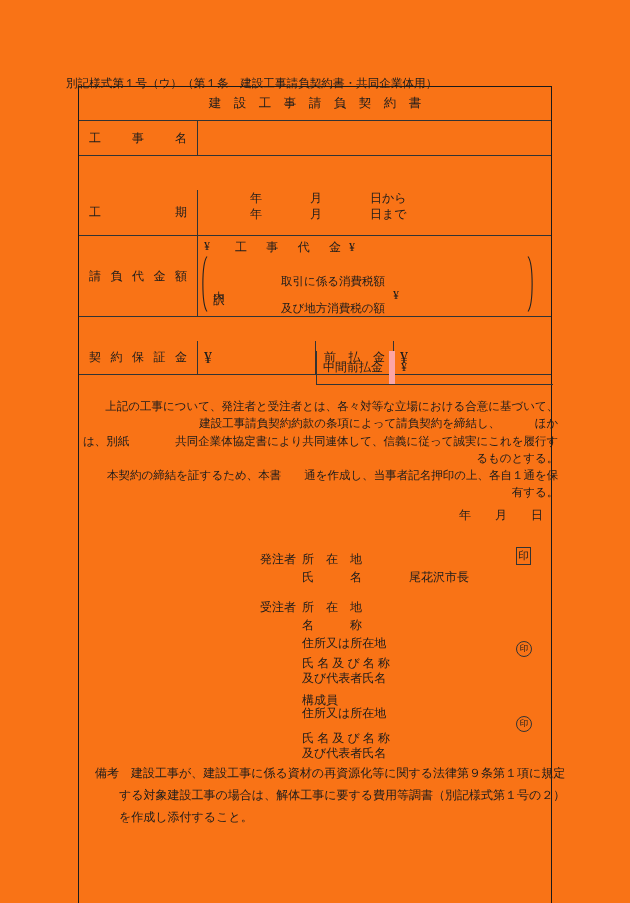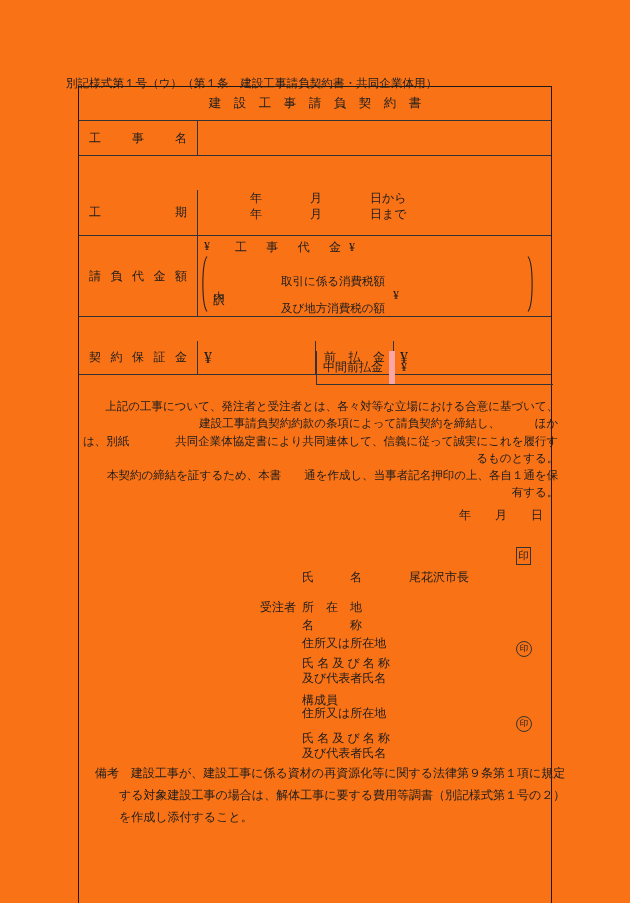--- a/index.html
+++ b/index.html
@@ -176,20 +176,23 @@
       <div>建設工事請負契約約款の条項によって請負契約を締結し、　　　ほか</div>
       <div>は、別紙　　　　共同企業体協定書により共同連体して、信義に従って誠実にこれを履行す</div>
       <div>るものとする。</div>
       <div>　本契約の締結を証するため、本書　　通を作成し、当事者記名押印の上、各自１通を保</div>
       <div>有する。</div>
     </div>
 
     <div class="dateline">年　　月　　日</div>
 
     <div class="sig">
+      <div class="sigline" style="top:0px;">
+        <span class="party">発注者</span><span class="fld">所　在　地</span>
+      </div>
       <div class="sigline indent" style="top:18px;">
         <span class="fld">氏　　　名</span><span style="margin-left:15px;">尾花沢市長</span>
       </div>
 
       <div class="sigline" style="top:48px;">
         <span class="party">受注者</span><span class="fld">所　在　地</span>
       </div>
       <div class="sigline indent" style="top:66px;">
         <span class="fld">名　　　称</span>
       </div>

